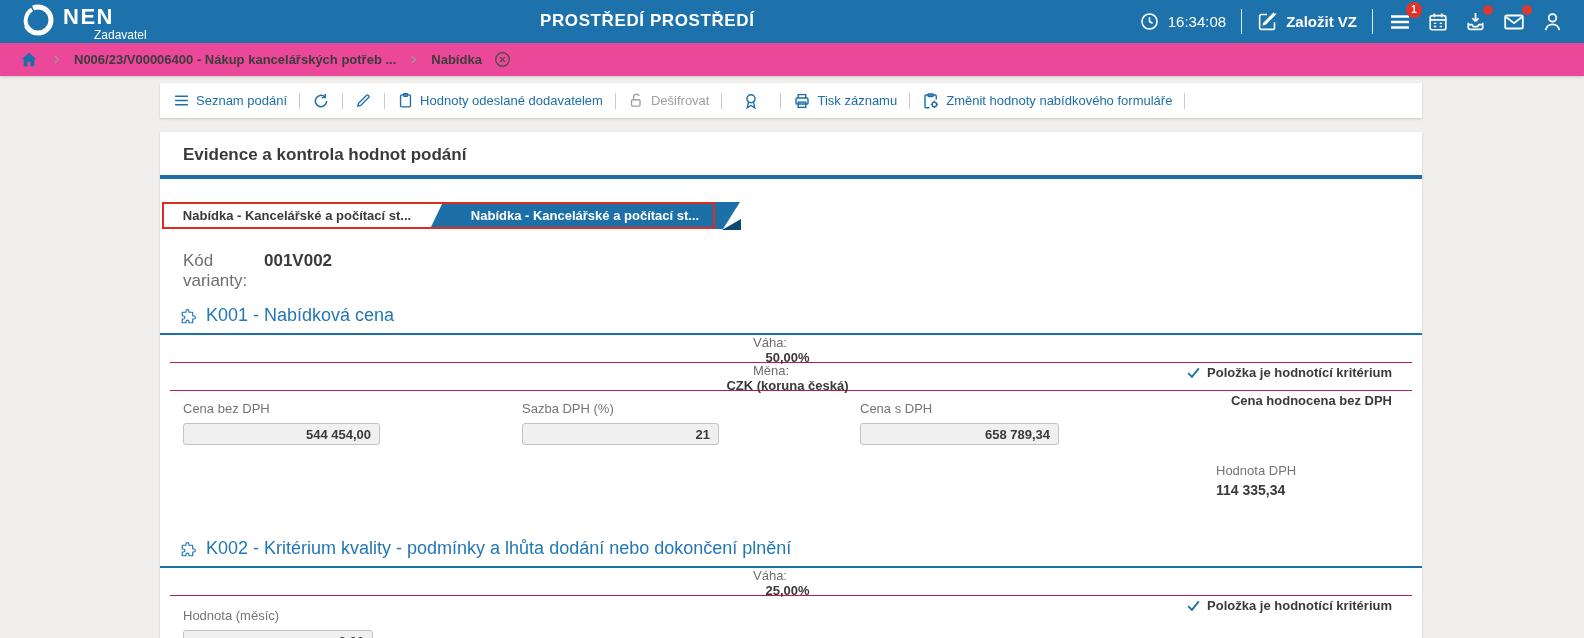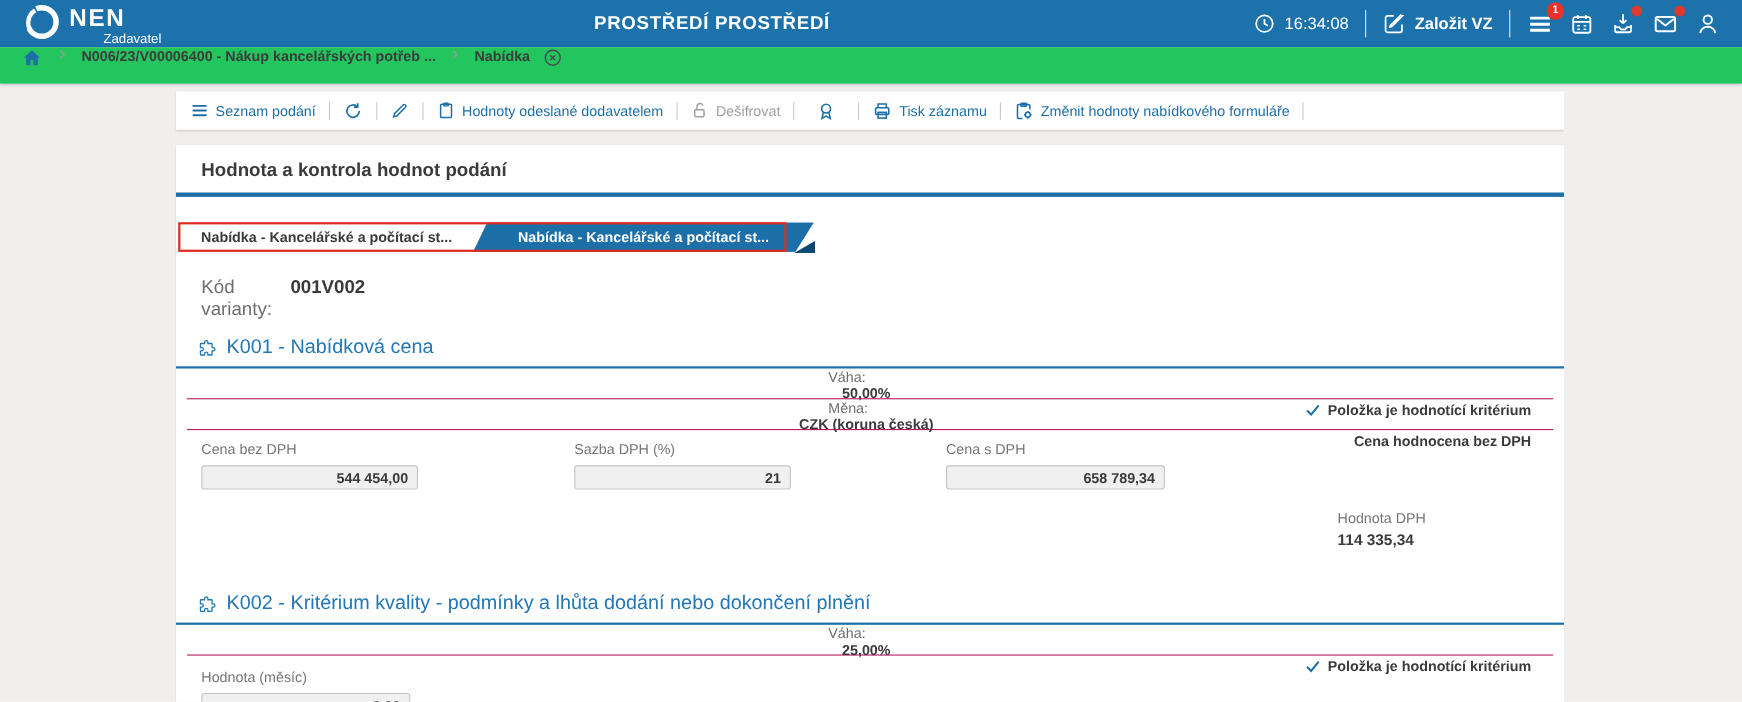--- a/index.html
+++ b/index.html
@@ -16,21 +16,21 @@
   .env-title { position:absolute; left:540px; top:11px; font-size:17px; font-weight:bold; letter-spacing:.6px; }
   .topbar-right { margin-left:auto; display:flex; align-items:center; gap:15px; }
   .tb-group { display:flex; align-items:center; gap:8px; font-size:15px; }
   .tb-group.bold { font-weight:bold; }
   .vdiv { width:1px; height:25px; background:rgba(255,255,255,.85); }
   .icon-btn { position:relative; display:flex; cursor:pointer; }
   .badge { position:absolute; top:-8px; right:-10px; min-width:16px; height:16px; border-radius:8px; background:#e53228; color:#fff; font-size:10px; font-weight:bold; display:flex; align-items:center; justify-content:center; padding:0 3px; }
   .dot { position:absolute; top:-5px; right:-6px; width:10px; height:10px; border-radius:50%; background:#d93a32; }
 
   
-  .breadcrumb { height:33px; background:#22c55e; display:flex; gap:11px; padding:0 19px; box-shadow:0 1px 3px rgba(0,0,0,.18); position:relative; z-index:2; font-size:13px; font-weight:bold; color:#3c3c3c; }
+  .breadcrumb { height:33px; background:#ec4899; display:flex; align-items:center; gap:11px; padding:0 19px; box-shadow:0 1px 3px rgba(0,0,0,.18); position:relative; z-index:2; font-size:13px; font-weight:bold; color:#3c3c3c; }
   .crumb { cursor:pointer; }
 
   
   .card { margin-left:160px; width:1262px; background:#fff; box-shadow:0 1px 2px rgba(0,0,0,.16); }
   .toolbar-card { margin-top:7px; height:35px; display:flex; align-items:center; padding:0 13px; gap:9px; font-size:13px; color:#1d6fa8; }
   .tb-link { display:flex; align-items:center; gap:6px; color:#1d6fa8; cursor:pointer; white-space:nowrap; }
   .tb-link.disabled { color:#9f9f9f; cursor:default; }
   .tdiv { width:1px; height:16px; background:#c9c9c9; margin:0 3px; }
 
   .content-card { margin-top:14px; height:507px; position:relative; overflow:hidden; }
@@ -261,21 +261,21 @@
         <circle cx="16.5" cy="16.5" r="3"></circle>
         <path d="M16.5 11.8v1.7M16.5 19.5v1.7M11.8 16.5h1.7M19.5 16.5h1.7"></path>
       </svg>
     </span>
     <span>Změnit hodnoty nabídkového formuláře</span>
   </div>
   <span class="tdiv"></span>
 </div>
 
 <main class="card content-card">
-  <h1 class="page-title">Hodnota a kontrola hodnot podání</h1>
+  <h1 class="page-title">Evidence a kontrola hodnot podání</h1>
   <div class="title-rule"></div>
 
   <div class="tabstrip">
     <div class="tab-fold"></div>
     <div class="tab-plain">Nabídka - Kancelářské a počítací st...</div>
     <div class="tab-active">Nabídka - Kancelářské a počítací st...</div>
     <div class="red-frame"></div>
   </div>
 
   <div class="variant-row">

